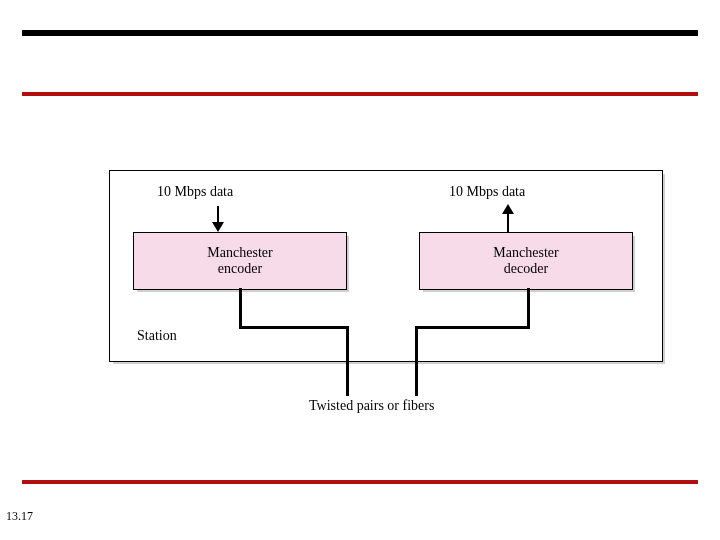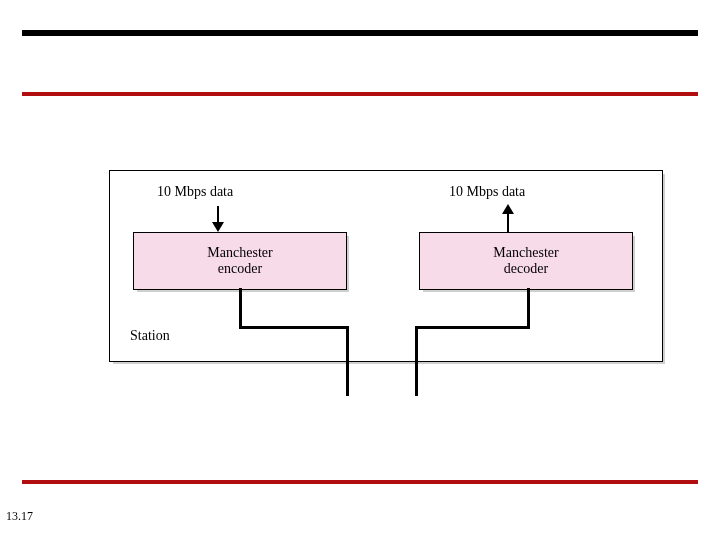--- a/index.html
+++ b/index.html
@@ -140,21 +140,21 @@
     border: 1.5px solid #000;
     background: #f7dbe8;
     display: flex;
     align-items: center;
     justify-content: center;
     text-align: center;
     line-height: 1.15;
   }
   .station-label {
     position: absolute;
-    left: 21px;
+    left: 28px;
     top: 158px;
   }
   .medium-label {
     position: absolute;
     left: 200px;
     top: 228px;
   }
 
   
   .line {
@@ -215,18 +215,19 @@
     <div class="station-label">Station</div>
 
     <div class="line" style="left:130px; top:118px; width:3px; height:40px;"></div>
     <div class="line" style="left:130px; top:156px; width:110px; height:3px;"></div>
     <div class="line" style="left:237px; top:156px; width:3px; height:70px;"></div>
 
     <div class="line" style="left:418px; top:118px; width:3px; height:40px;"></div>
     <div class="line" style="left:306px; top:156px; width:115px; height:3px;"></div>
     <div class="line" style="left:306px; top:156px; width:3px; height:70px;"></div>
 
+    <div class="medium-label">Twisted pairs or fibers</div>
   </div>
 
   <div class="rule-bot"></div>
 
   <div class="pagenum">13.17</div>
 </div>
 
 </body></html>

